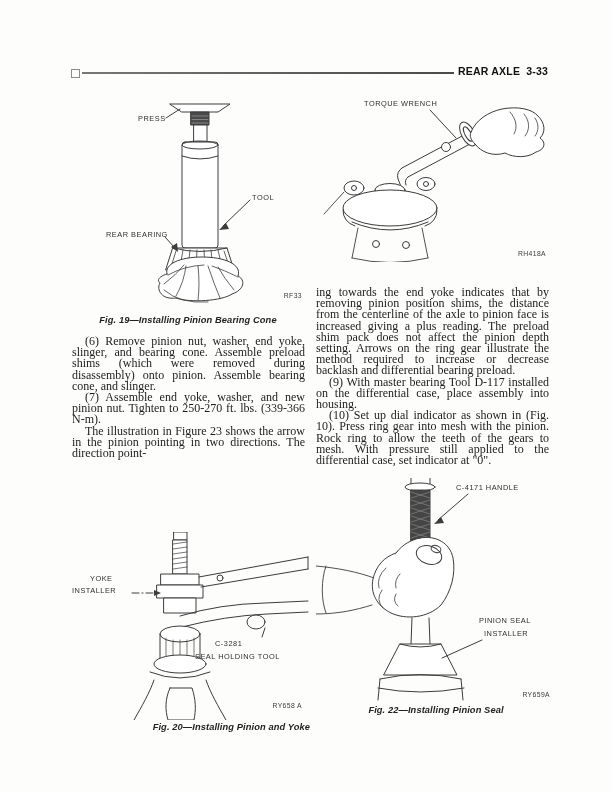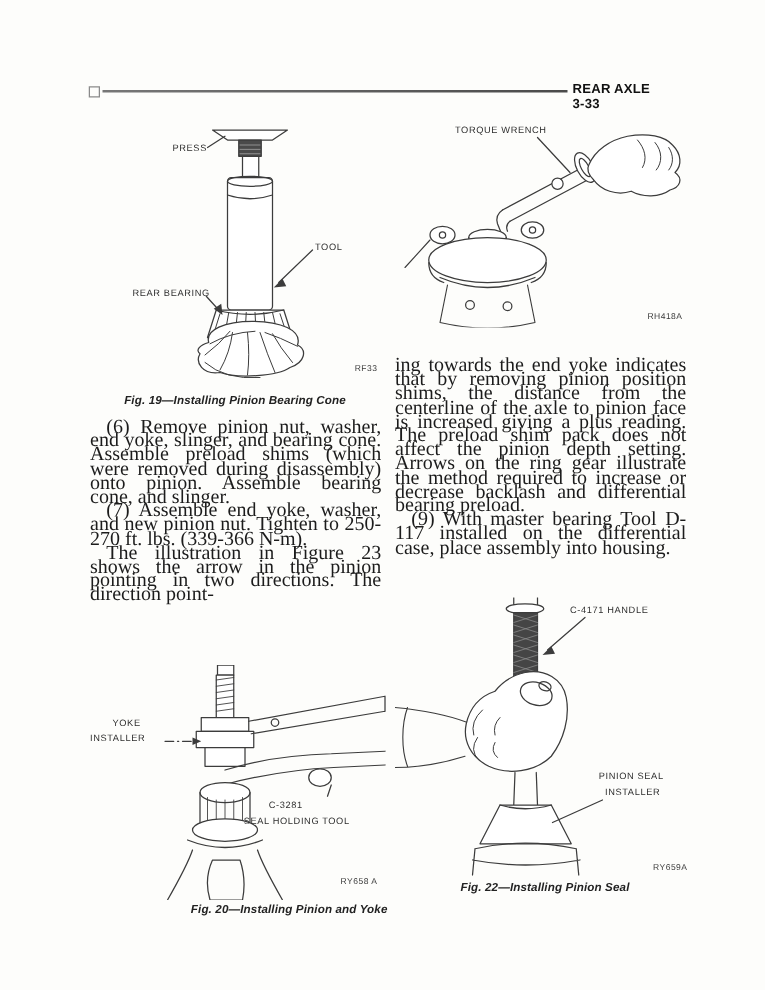--- a/index.html
+++ b/index.html
@@ -1,27 +1,27 @@
 <!DOCTYPE html>
 <html><head>
 <meta charset="utf-8">
 <style>
   html,body{margin:0;padding:0;}
   body{
     width:612px;height:792px;position:relative;background:#fdfdfb;
     font-family:"Liberation Serif", serif;color:#1c1c1c;overflow:hidden;
   }
-  .abs{position:absolute;flex-direction:column;}
+  .abs{position:absolute;}
   
   .hdr-square{left:71px;top:69px;width:7px;height:7px;border:1px solid #8a8a8a;background:#fdfdfb;}
   .hdr-line{left:82px;top:72px;width:372px;height:2px;background:linear-gradient(to right,#777,#4a4a4a);}
   .hdr-title{left:458px;top:65px;width:90px;display:flex;justify-content:space-between;
     font-family:"Liberation Sans",sans-serif;font-weight:bold;font-size:10.5px;color:#111;letter-spacing:.2px;}
   
-  .col{width:233px;font-size:16px;line-height:11.2px;text-align:justify;}
+  .col{width:233px;font-size:12px;line-height:11.2px;text-align:justify;}
   .col p{margin:0;}
   .col p.ind{text-indent:13px;}
   
   .fig{position:absolute;}
   .figcap{position:absolute;left:0;width:100%;text-align:center;
     font-family:"Liberation Sans",sans-serif;font-weight:bold;font-style:italic;
     font-size:9.3px;color:#222;letter-spacing:.1px;}
   .figlabel{position:absolute;font-family:"Liberation Sans",sans-serif;font-size:7.4px;
     letter-spacing:.5px;color:#2e2e2e;white-space:nowrap;}
   .figcode{position:absolute;font-family:"Liberation Sans",sans-serif;font-size:6.8px;
@@ -100,20 +100,21 @@
 
 <div class="abs col" style="left:72px;top:336px;">
   <p class="ind">(6) Remove pinion nut, washer, end yoke, slinger, and bearing cone. Assemble preload shims (which were removed during disassembly) onto pinion. Assemble bearing cone, and slinger.</p>
   <p class="ind">(7) Assemble end yoke, washer, and new pinion nut. Tighten to 250-270 ft. lbs. (339-366 N-m).</p>
   <p class="ind">The illustration in Figure 23 shows the arrow in the pinion pointing in two directions. The direction point-</p>
 </div>
 
 <div class="abs col" style="left:316px;top:287px;">
   <p>ing towards the end yoke indicates that by removing pinion position shims, the distance from the centerline of the axle to pinion face is increased giving a plus reading. The preload shim pack does not affect the pinion depth setting. Arrows on the ring gear illustrate the method required to increase or decrease backlash and differential bearing preload.</p>
   <p class="ind">(9) With master bearing Tool D-117 installed on the differential case, place assembly into housing.</p>
+  <p class="ind">(10) Set up dial indicator as shown in (Fig. 10). Press ring gear into mesh with the pinion. Rock ring to allow the teeth of the gears to mesh. With pressure still applied to the differential case, set indicator at "0".</p>
 </div>
 
 <div class="fig" style="left:60px;top:532px;width:250px;height:206px;">
   <svg width="250" height="188" viewBox="0 0 250 188">
     <g stroke="#3c3c3c" stroke-width="1" fill="none" stroke-linecap="round" stroke-linejoin="round">
       <rect x="114" y="0" width="13" height="8" fill="#fff"></rect>
       <rect x="113" y="8" width="14" height="34" fill="#fff"></rect>
       <path d="M113,12 l14,-2 M113,17 l14,-2 M113,22 l14,-2 M113,27 l14,-2 M113,32 l14,-2 M113,37 l14,-2" stroke-width="0.7"></path>
       <rect x="101" y="42" width="38" height="11" fill="#fff"></rect>
       <rect x="97" y="53" width="46" height="13" fill="#fff"></rect>

